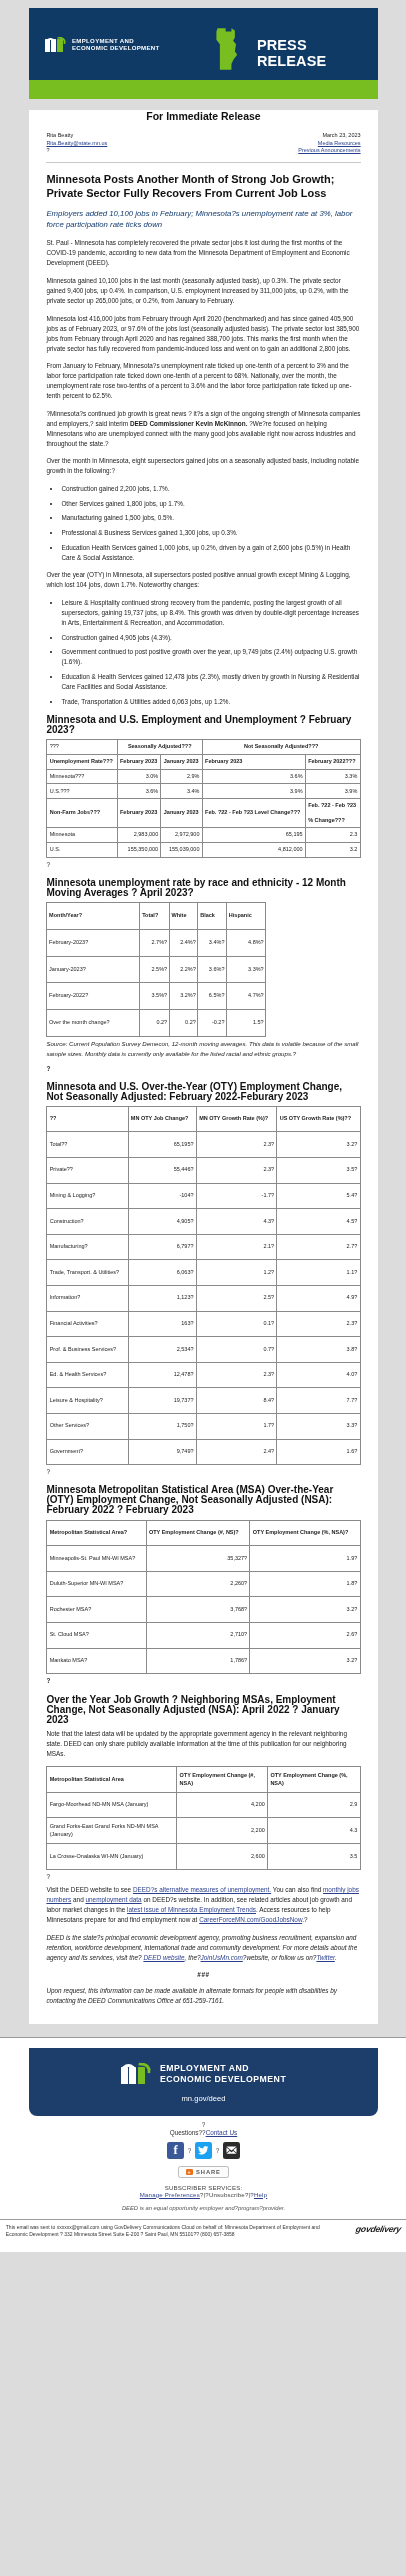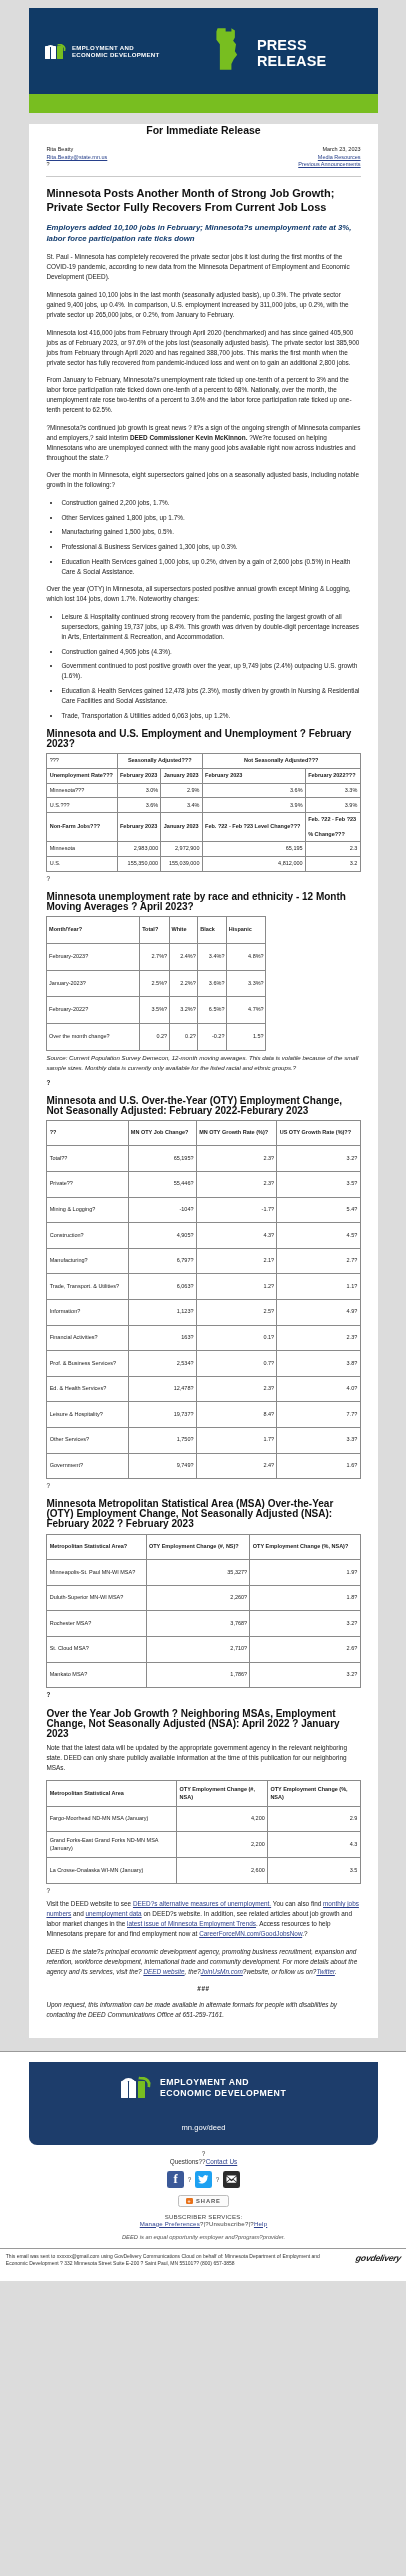--- a/index.html
+++ b/index.html
@@ -10,21 +10,21 @@
     font-family:"Liberation Sans", sans-serif;
     color:#222;
     -webkit-font-smoothing:antialiased;
   }
   .page{width:407px;margin:0 auto;background:#dcdcdc;position:relative;}
 
   
   .masthead-wrap{padding:8.1px 0 0 0;background:#dcdcdc;}
   .masthead{
     width:349px;margin:0 auto;background:#103a66;
-    height:86px;position:relative;display:flex;align-items:center;
+    height:72px;position:relative;display:flex;align-items:center;
   }
   .mn-logo{display:flex;align-items:center;margin-left:16.3px;}
   .mn-mark{position:relative;width:22px;height:15px;margin-right:4.7px;}
   .mn-mark .m-left{
     position:absolute;left:0;top:2.3px;width:5.2px;height:12.8px;background:#ffffff;border-radius:0.6px;
   }
   .mn-mark .m-mid{
     position:absolute;left:5.8px;top:2.3px;width:5.2px;height:12.8px;background:#ffffff;border-radius:0.6px;
   }
   .mn-mark .m-arch{
@@ -62,21 +62,21 @@
   .contact-left{text-align:left;}
   .contact-right{text-align:right;}
   a{color:#2b3f8c;}
   .contact-row a{color:#27408b;text-decoration:underline;}
   hr.rule{border:none;border-top:0.6px solid #c9c9c9;margin:7px 0 9.3px 0;}
 
   h2.headline{
     font-size:11px;line-height:14px;font-weight:bold;margin:0 0 8.1px 0;color:#111;
   }
   p.deck{
-    font-size:7.8px;line-height:11px;font-weight:bold;font-style:italic;
+    font-size:7.8px;line-height:11px;font-weight:normal;font-style:italic;
     color:#123b6d;margin:0 0 8.1px 0;
   }
   p.body{font-size:6.4px;line-height:10px;margin:0 0 7.6px 0;color:#1a1a1a;}
   ul.bullets{margin:0 0 7.6px 0;padding-left:15px;}
   ul.bullets li{font-size:6.4px;line-height:10px;margin-bottom:4.7px;color:#1a1a1a;}
   .qmark{font-size:6.4px;line-height:10px;margin:0 0 3.5px 0;}
   p.srcnote{font-size:6.1px;line-height:9.3px;font-style:italic;margin:2.3px 0 5.8px 0;}
   p.italic{font-size:6.4px;line-height:10px;font-style:italic;margin:0 0 7.6px 0;}
   .hashes{text-align:center;font-size:6.4px;font-weight:bold;margin:5.8px 0 8.1px 0;letter-spacing:0.6px;}
 
@@ -102,21 +102,21 @@
   
   .footer-gap{height:12.8px;background:#dcdcdc;}
   .footer-sep{border-top:0.6px solid #9a9a9a;background:#ffffff;}
   .footer{background:#ffffff;padding:10.5px 0 5.8px 0;}
   .foot-band{
     width:349px;margin:0 auto;background:#1d3d6b;border-radius:0 0 8.1px 8.1px;
     padding:15px 0 12.8px 0;text-align:center;
   }
   .foot-logo{display:inline-flex;align-items:center;}
   .foot-words{color:#fff;font-weight:bold;font-size:8.7px;line-height:10.5px;letter-spacing:0.5px;text-align:left;}
-  .foot-url{color:#ffffff;font-size:7.6px;margin-top:23px;}
+  .foot-url{color:#ffffff;font-size:7.6px;margin-top:8px;}
   .foot-q{text-align:center;font-size:6.4px;color:#333;margin:4.7px 0 1.2px 0;}
   .foot-questions{text-align:center;font-size:6.4px;color:#333;margin:0 0 5.8px 0;}
   .foot-questions a{color:#2b3f8c;text-decoration:underline;}
   .social{display:flex;justify-content:center;align-items:center;gap:3.5px;margin:3.5px 0 7px 0;}
   .sq{width:17.4px;height:17.4px;border-radius:2.3px;display:inline-flex;align-items:center;justify-content:center;color:#fff;font-weight:bold;}
   .sq.fb{background:#3b5998;font-size:12.8px;font-family:"Liberation Serif",serif;}
   .sq.tw{background:#1da1f2;font-size:10.5px;}
   .sq.em{background:#2b2b2b;font-size:10px;}
   .sep-q{font-size:6.4px;color:#444;}
   .share{

